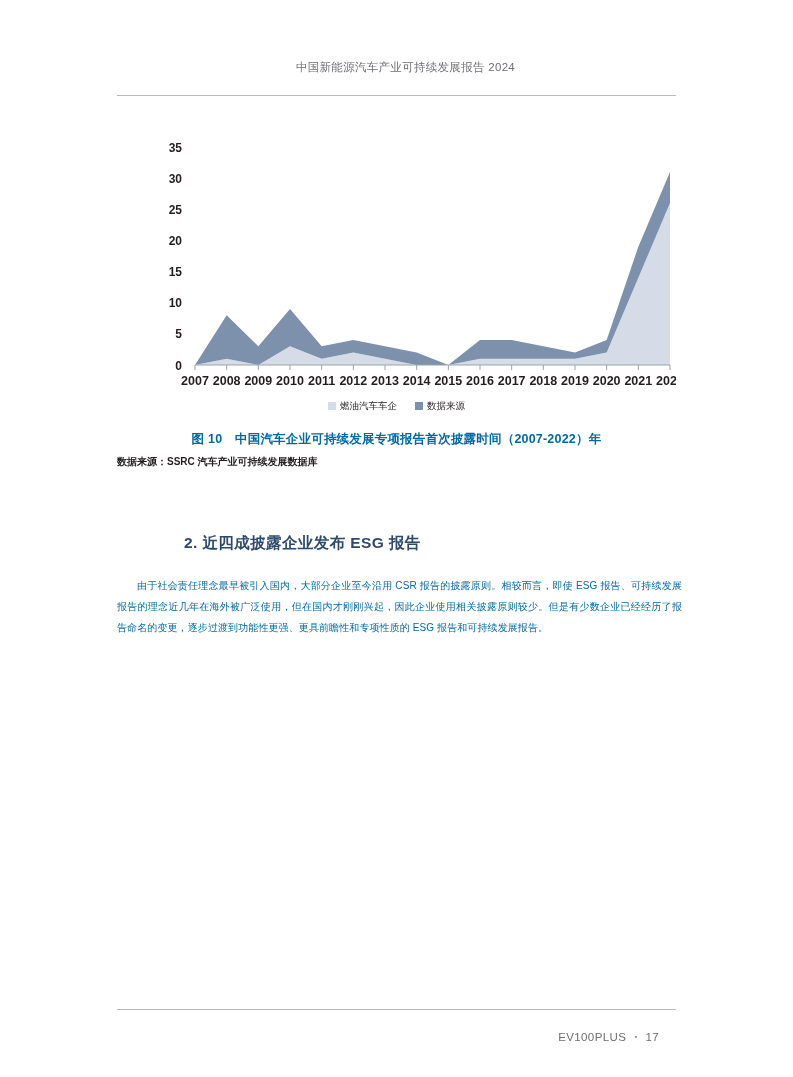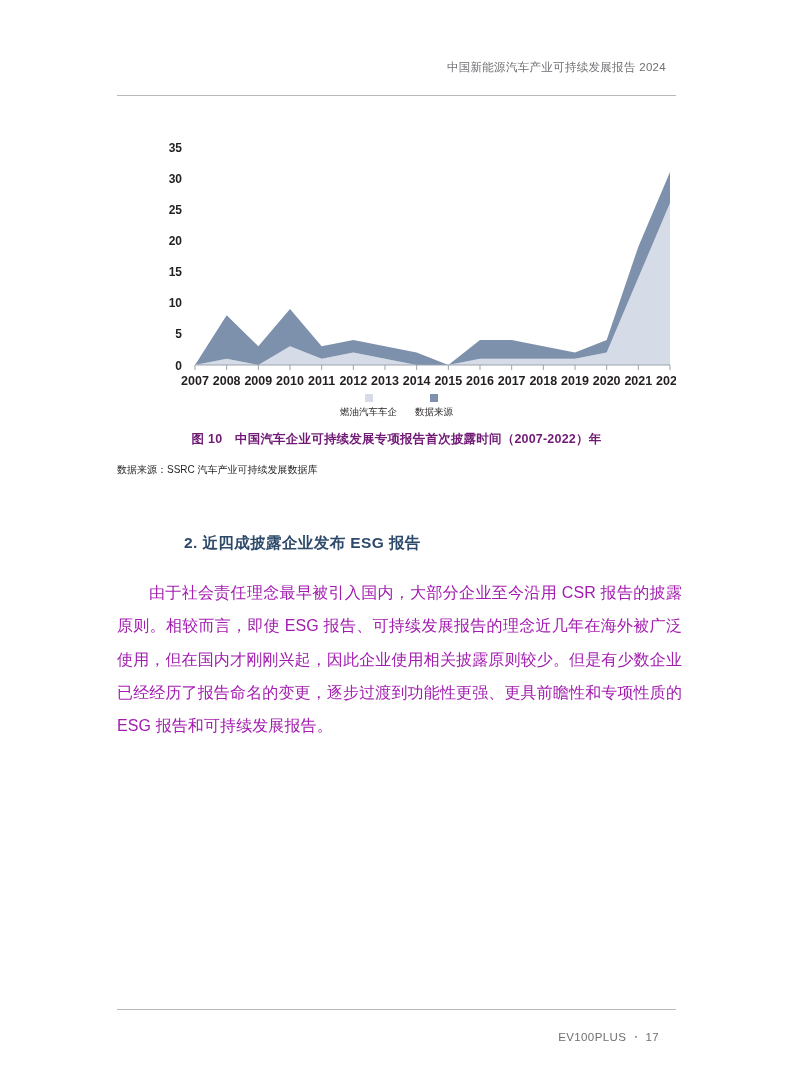--- a/index.html
+++ b/index.html
@@ -17,23 +17,23 @@
     height: 1077px;
     background: #ffffff;
     overflow: hidden;
     box-sizing: border-box;
   }
 
   
   .header {
     position: absolute;
     top: 62px;
-    left: 107px;
-    width: 559px;
-    text-align: right;
+    left: 126px;
+    width: 559px;
+    text-align: center;
   }
   .header-title {
     font-size: 11.5px;
     color: #6f6f73;
     letter-spacing: .3px;
     line-height: 1;
     white-space: nowrap;
   }
   .header-rule {
     position: absolute;
@@ -62,58 +62,58 @@
     position: relative;
     margin-top: 2px;
     height: 18px;
     display: flex;
     justify-content: center;
     align-items: center;
     gap: 18px;
     font-size: 9.5px;
     color: #231f20;
   }
-  .legend-item { display:flex; align-items:center; gap:4px; white-space: nowrap; flex-direction: column; }
+  .legend-item { display:flex; align-items:center; gap:4px; white-space: nowrap; }
   .legend-swatch { display:inline-block; width:8px; height:8px; }
 
   .fig-caption {
     margin-top: 16px;
     text-align: center;
     font-size: 12.5px;
     font-weight: bold;
-    color: #701a75;
+    color: #0369a1;
     letter-spacing: .2px;
   }
   .fig-source {
-    margin-top: 15px;
+    margin-top: 7px;
     text-align: left;
     font-size: 10px;
-    font-weight: normal;
+    font-weight: bold;
     color: #231f20;
     padding-left: 0px;
   }
 
   
   .content {
     position: absolute;
     top: 533px;
     left: 117px;
     width: 565px;
   }
   .section-heading {
     font-size: 15.5px;
     font-weight: bold;
     color: #2e4a6b;
     letter-spacing: .4px;
     margin: 0 0 22px 67px;
   }
   .para {
-    font-size: 16px;
+    font-size: 10px;
     line-height: 2.08;
-    color: #a21caf;
+    color: #0369a1;
     text-align: justify;
     margin: 0 0 14px 0;
     text-indent: 2em;
     letter-spacing: .1px;
   }
 
   
   .footer-rule {
     position: absolute;
     top: 1009px;

